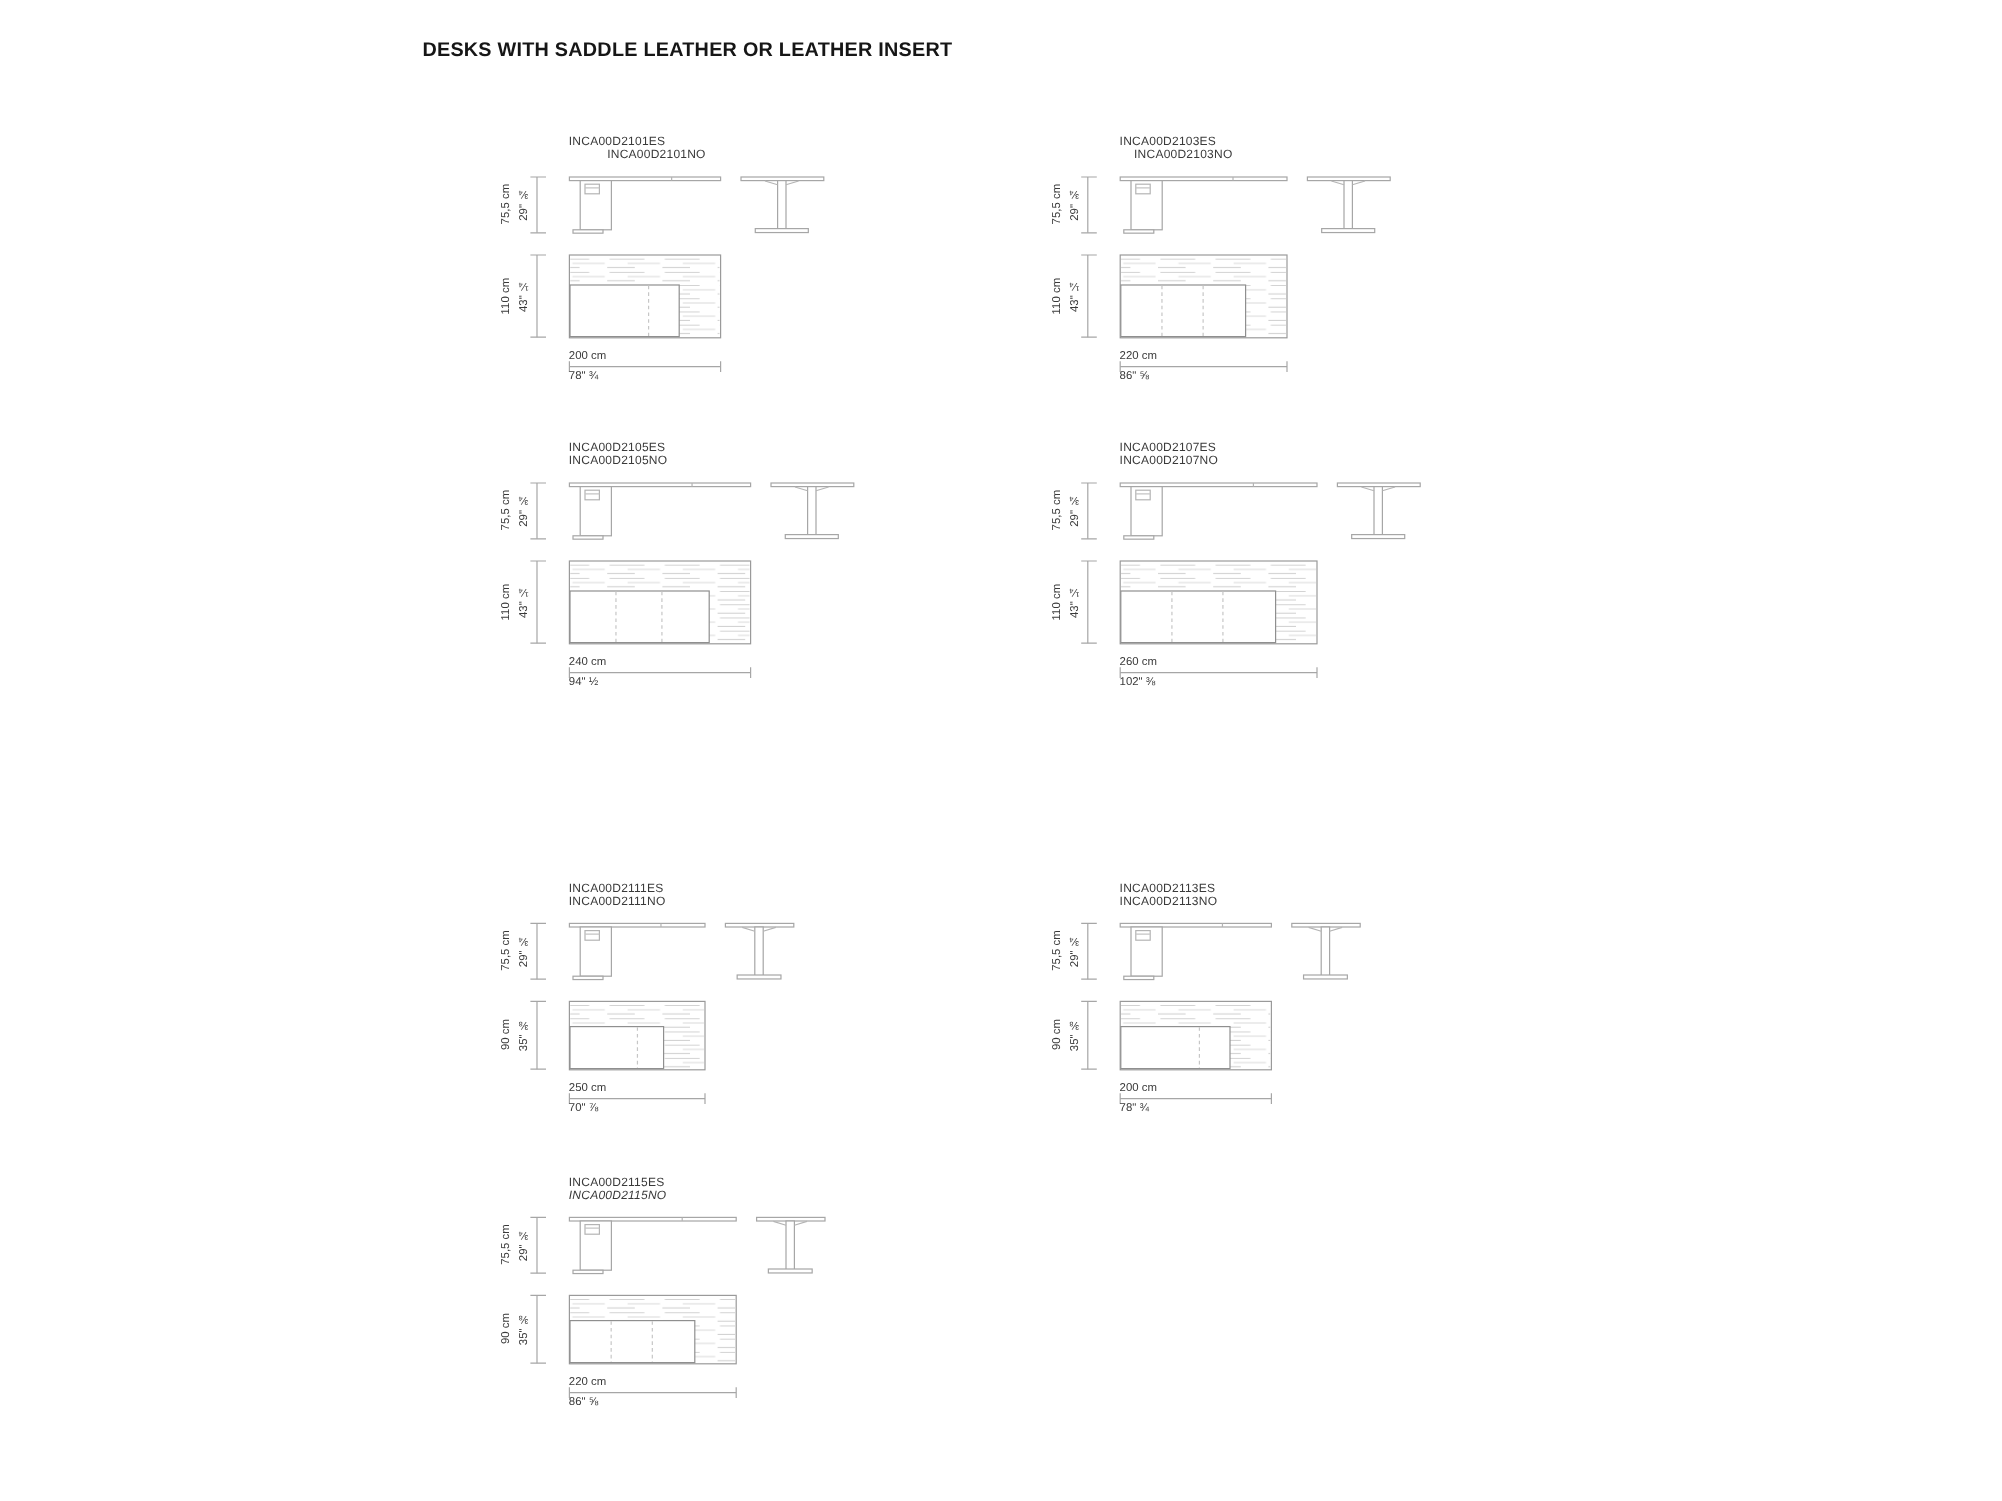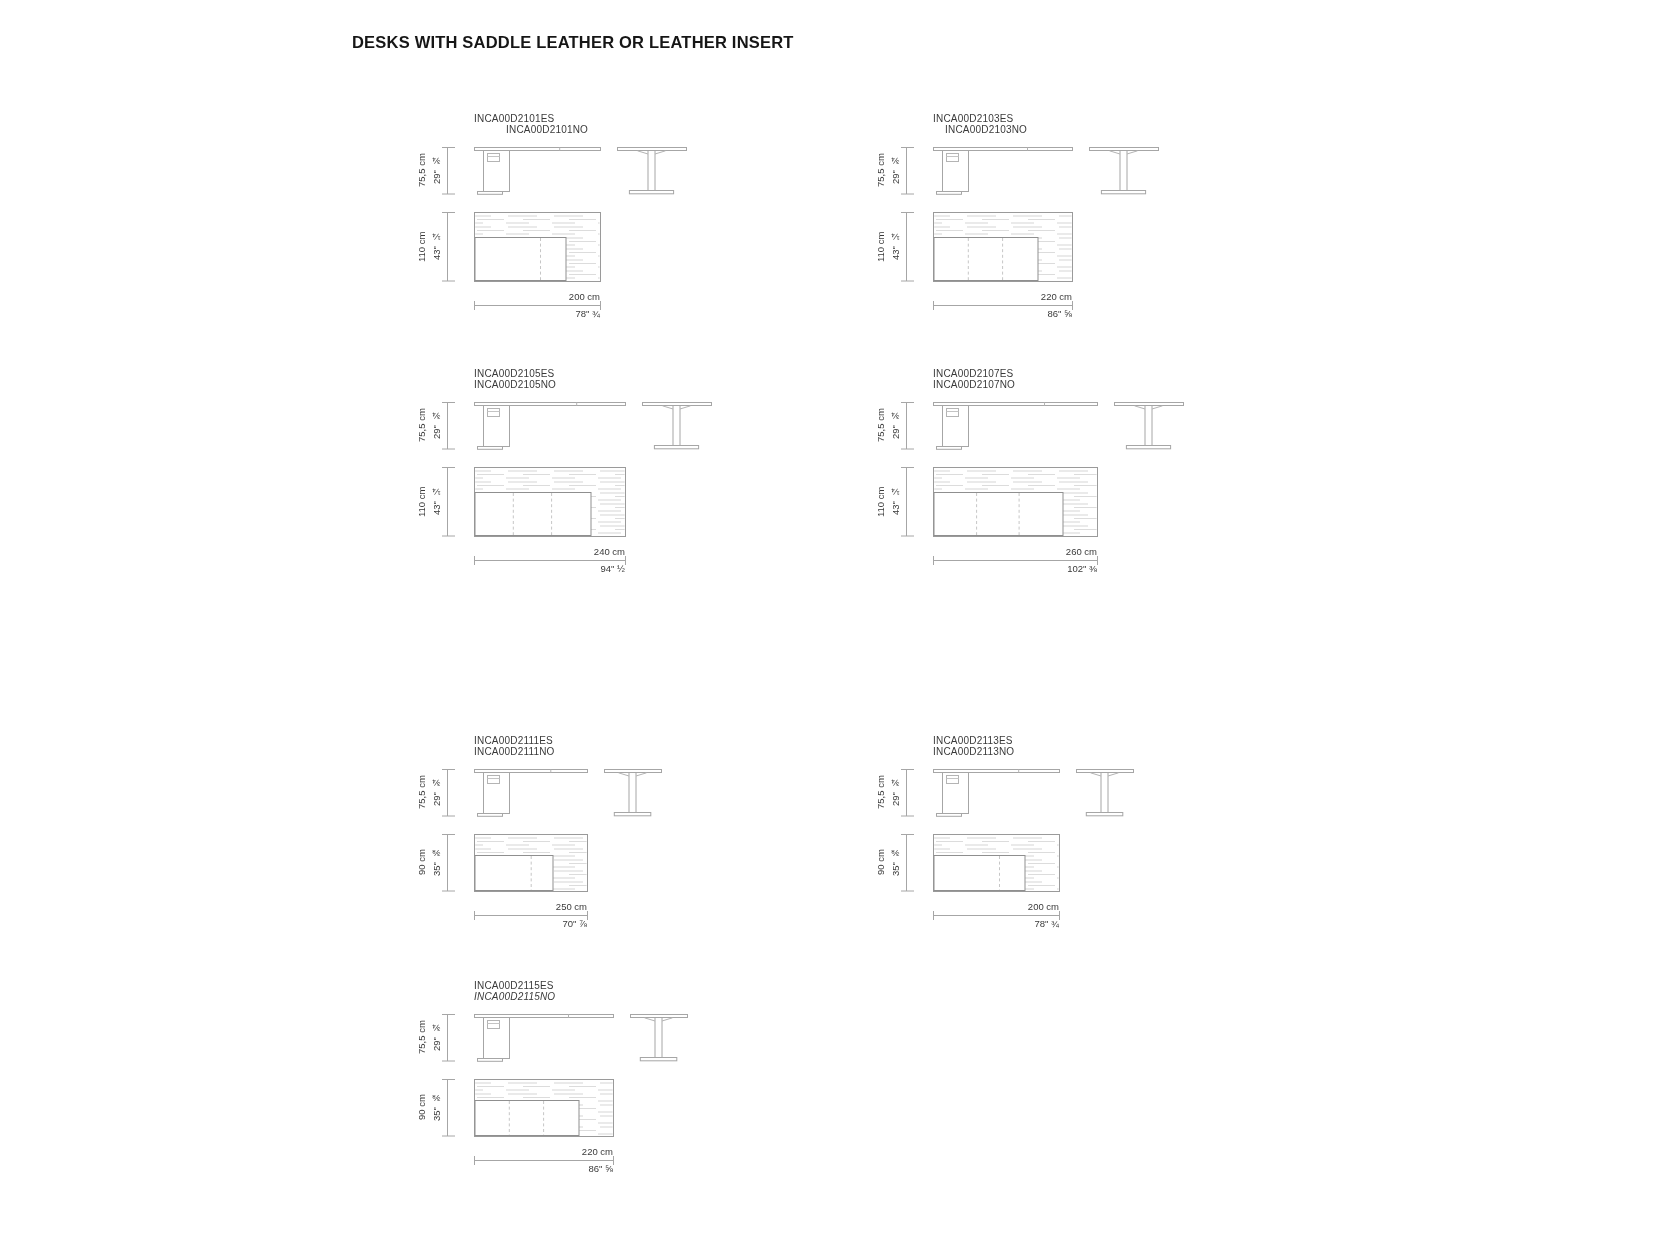--- a/index.html
+++ b/index.html
@@ -19,21 +19,21 @@
   .code {
     position:absolute; font-size:10px; line-height:11px;
     color:#3a3a3a; letter-spacing:0.2px; white-space:nowrap;
   }
   .vlabel {
     position:absolute; writing-mode:vertical-rl; transform:rotate(180deg);
     text-align:center; font-size:9.5px; color:#3a3a3a;
     width:13px; white-space:nowrap;
   }
   .hlabel {
-    position:absolute; text-align:right; font-size:9.5px;
+    position:absolute; text-align:left; font-size:9.5px;
     color:#3a3a3a; white-space:nowrap;
   }
 </style>
 </head>
 <body>
 
 <div class="canvas">
   <div class="title-line" style="top:30px">DESKS WITH SADDLE LEATHER OR LEATHER INSERT</div>
   <div id="blocks">
       <div class="block" style="left: 414px; top: 115px; width: 282px; height: 208px;">

